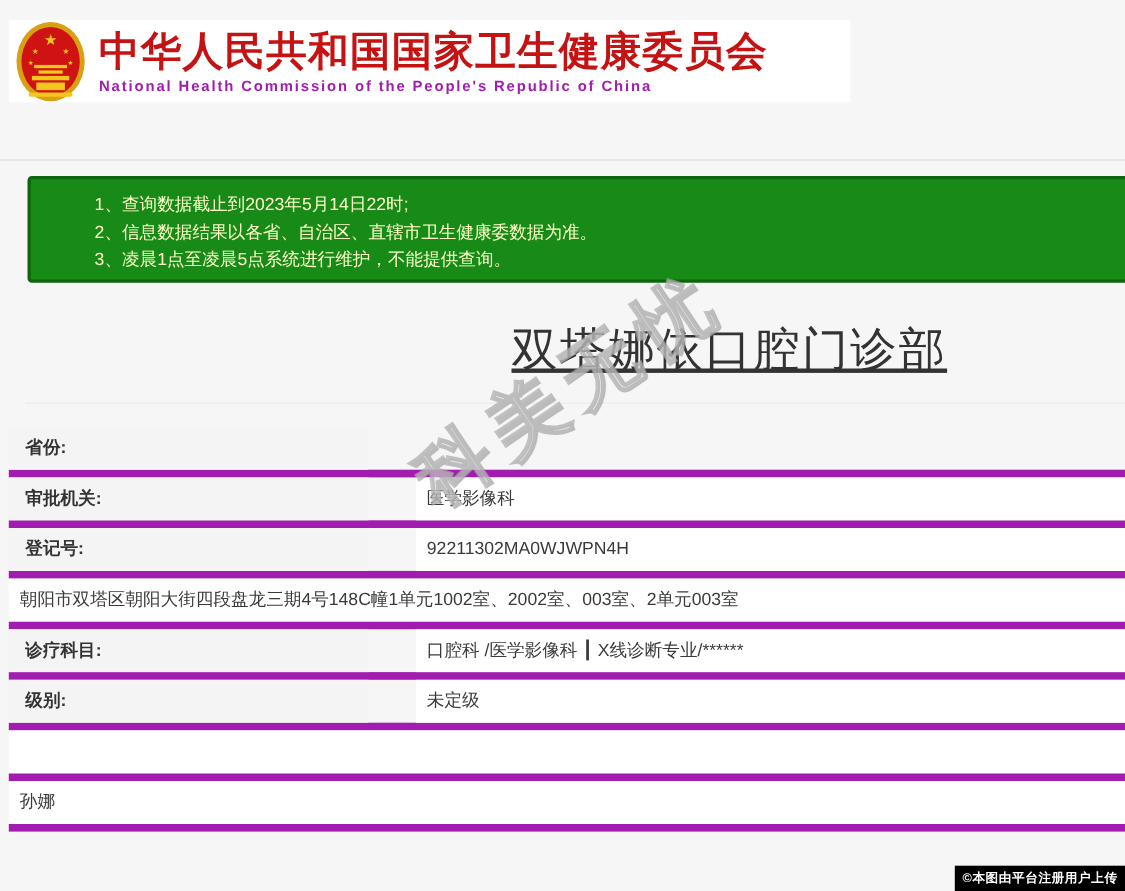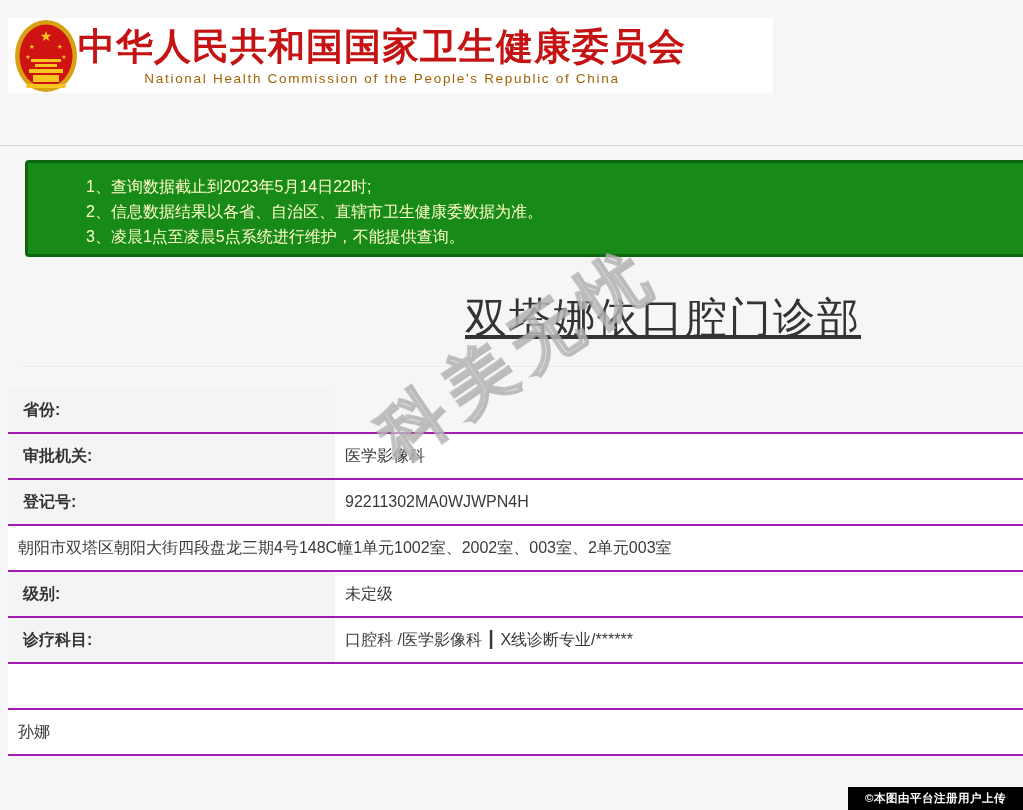--- a/index.html
+++ b/index.html
@@ -10,28 +10,28 @@
     overflow:hidden;
     font-family:"Liberation Sans","DejaVu Sans",sans-serif;
     color:#333;
   }
   
   .header-box{
     position:absolute; left:8px; top:18px; width:765px; height:75px;
     background:#ffffff; display:flex; align-items:center;
   }
   .emblem{ width:64px; height:74px; margin-left:6px; flex:0 0 auto; }
-  .header-titles{ margin-left:0; }
+  .header-titles{ margin-left:12px; }
   .title-cn{
     color:#c51313; font-size:37px; font-weight:bold; letter-spacing:1px;
     line-height:42px; white-space:nowrap;
   }
   .title-en{
-    color:#a16207; font-size:13.5px; font-weight:normal; letter-spacing:1.7px;
-    margin-top:3px; white-space:nowrap;text-align:center;
+    color:#a21caf; font-size:13.5px; font-weight:bold; letter-spacing:1.7px;
+    margin-top:3px; white-space:nowrap;
   }
   
   .divider-top{
     position:absolute; left:0; top:145px; width:100%; height:1px; background:#d8d8d8;
   }
   
   .notice{
     position:absolute; left:25px; top:160px; right:-5px; height:97px;
     background:#188a18; border:3px solid #0d650d; border-radius:4px;
     color:#ffffc8; font-size:16px; line-height:25px;
@@ -42,21 +42,21 @@
     position:absolute; top:290px; left:663px; transform:translateX(-50%);
     font-size:42px; font-weight:400; letter-spacing:2px; color:#333;
     white-space:nowrap;
     text-decoration:underline;
   }
   .divider-light{
     position:absolute; left:23px; right:0; top:366px; height:1px; background:#ececec;
   }
   
   .info-table{ position:absolute; left:8px; right:0; top:388px; }
-  .row{ display:flex; height:46px; border-bottom:2px solid #a21caf; }
+  .row{ display:flex; height:46px; border-bottom:7px solid #a21caf;gap:43px; }
   .cell-label{
     width:327px; flex:0 0 auto; background:#f4f4f4;
     display:flex; align-items:center; padding-left:15px;
     font-size:16px; font-weight:bold; color:#333;
   }
   .cell-value{
     flex:1; background:#ffffff;
     display:flex; align-items:center; padding-left:10px;
     font-size:16px; color:#3a3a3a; white-space:nowrap; overflow:hidden;
   }
@@ -67,21 +67,21 @@
     font-size:68px; font-weight:bold; letter-spacing:12px; white-space:nowrap;
     color:rgba(255,255,255,0.45);
     -webkit-text-stroke:2px rgba(165,165,165,0.65);
     text-shadow:1px 1px 1px rgba(120,120,120,0.25);
     pointer-events:none; z-index:40;
   }
   
   .copyright-badge{
     position:absolute; right:0; top:787px; z-index:50;
     background:#000; color:#fff; font-size:11.5px; font-weight:bold;
-    padding:4px 17px; letter-spacing:0.5px; white-space:nowrap;
+    padding:4px 7px; letter-spacing:0.5px; white-space:nowrap;
   }
 </style>
 </head>
 <body>
 
 <div class="header-box">
   <div class="emblem">
     <svg width="64" height="74" viewBox="0 0 64 74" aria-hidden="true">
       <ellipse cx="32" cy="37" rx="31" ry="36" fill="#d8a013"></ellipse>
       <ellipse cx="32" cy="37" rx="26.5" ry="31.5" fill="#cf1212"></ellipse>
@@ -124,26 +124,26 @@
     <div class="cell-value">医学影像科</div>
   </div>
   <div class="row">
     <div class="cell-label">登记号:</div>
     <div class="cell-value">92211302MA0WJWPN4H</div>
   </div>
   <div class="row">
     <div class="cell-value">朝阳市双塔区朝阳大街四段盘龙三期4号148C幢1单元1002室、2002室、003室、2单元003室</div>
   </div>
   <div class="row">
+    <div class="cell-label">诊疗科目:</div>
+    <div class="cell-value">口腔科 /医学影像科 ┃ X线诊断专业/******</div>
+  </div>
+  <div class="row">
     <div class="cell-label">级别:</div>
     <div class="cell-value">未定级</div>
-  </div>
-  <div class="row">
-    <div class="cell-label">诊疗科目:</div>
-    <div class="cell-value">口腔科 /医学影像科 ┃ X线诊断专业/******</div>
   </div>
   <div class="row">
     <div class="cell-value"></div>
   </div>
   <div class="row">
     <div class="cell-value">孙娜</div>
   </div>
 </div>
 
 <div class="watermark">科美无忧</div>

